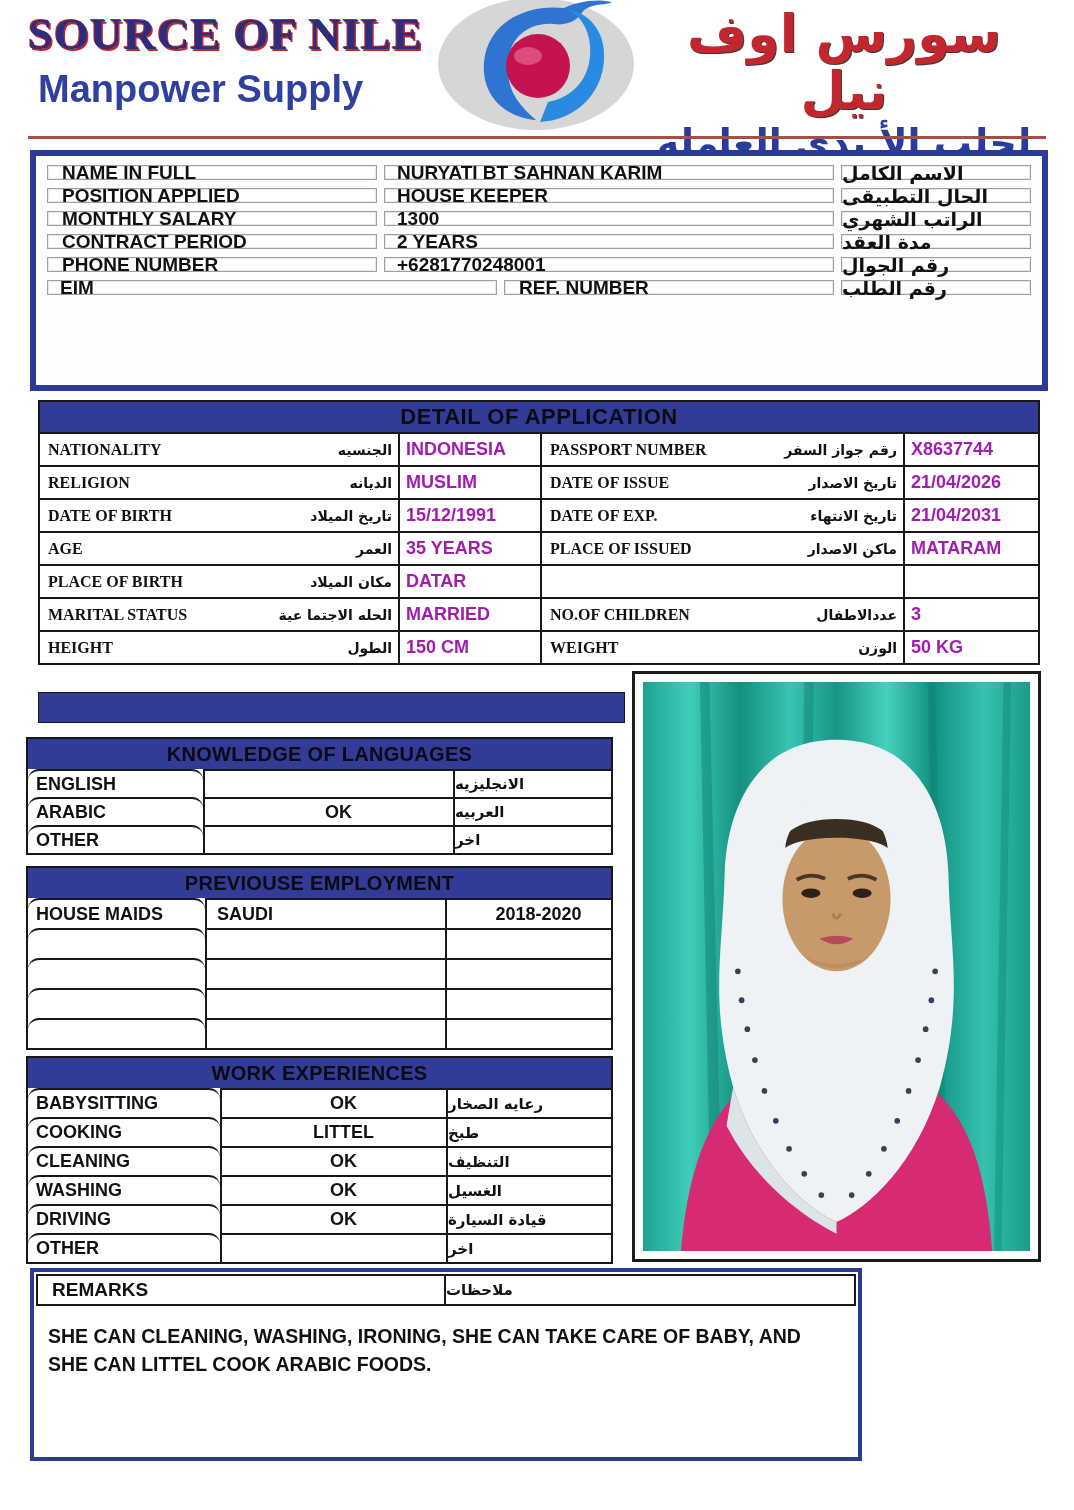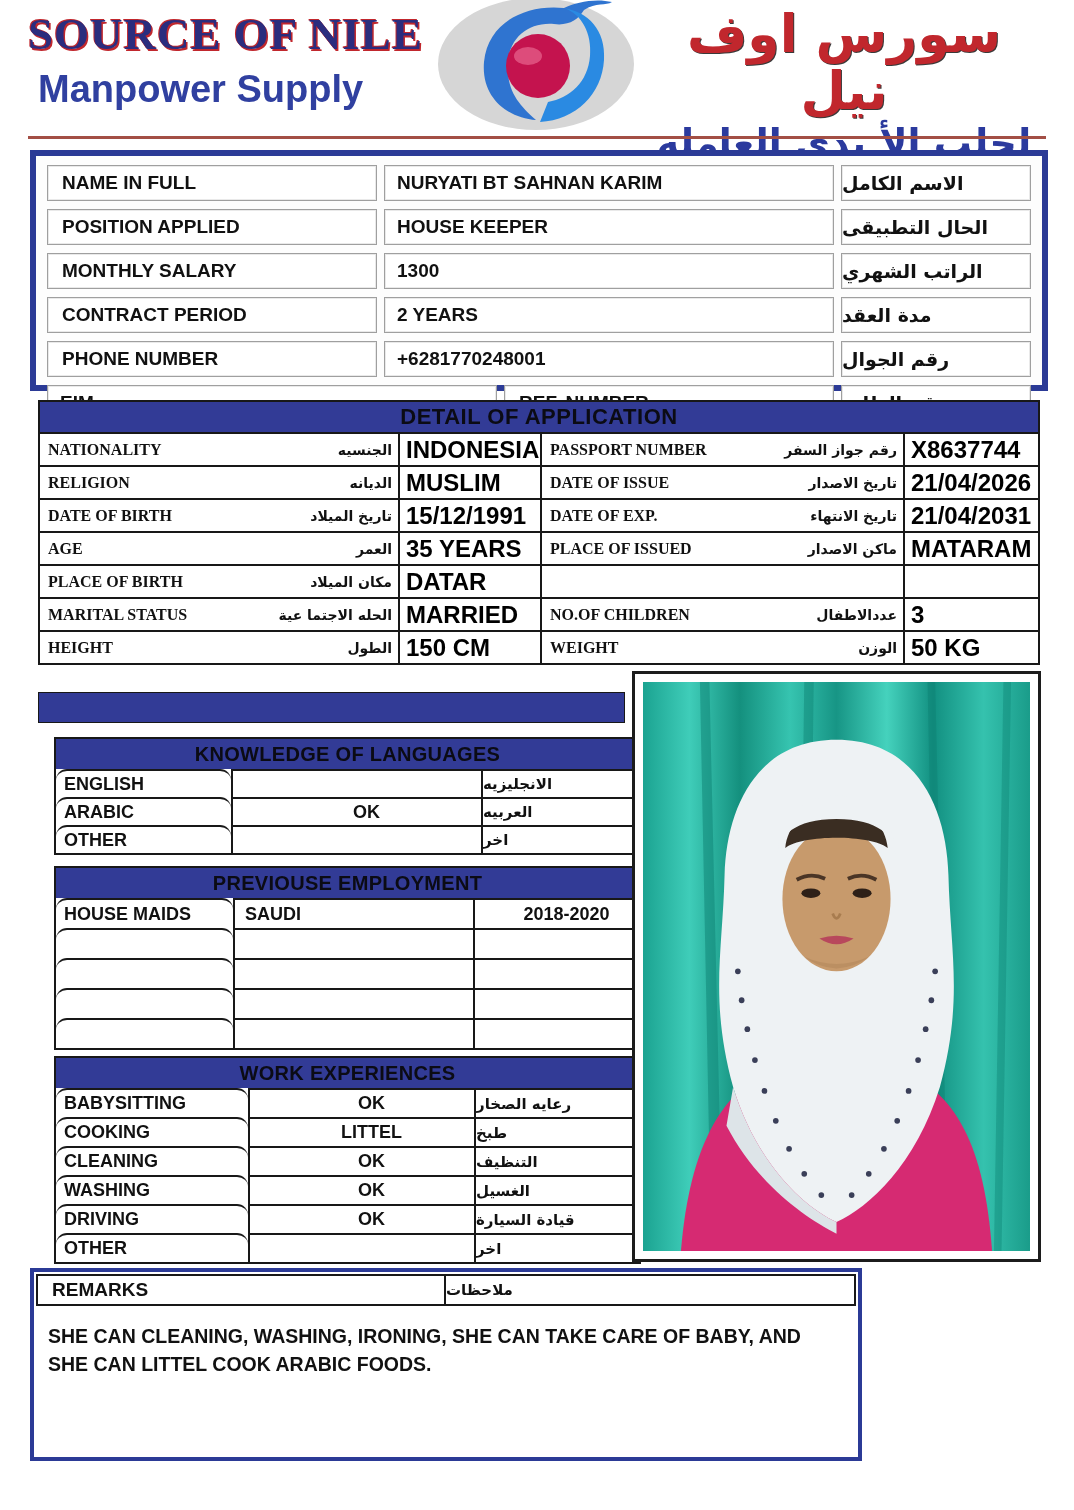--- a/index.html
+++ b/index.html
@@ -17,46 +17,46 @@
   .brand-ar { position:absolute; right:30px; top:6px; width:400px; text-align:center;
     font-family:"DejaVu Sans", sans-serif; direction:rtl; }
   .brand-ar .ar1 { font-size:52px; font-weight:bold; color:#c1272d;
     text-shadow:1px 1px 0 #3a3a3a; line-height:1.1; }
   .brand-ar .ar2 { font-size:38px; font-weight:bold; color:#2b3a9e; line-height:1.25; }
   .header-rule { position:absolute; left:28px; top:136px; width:1018px; height:3px; background:#a34f45; }
 
   
   .t1 { position:absolute; left:30px; top:150px; width:1018px; height:241px;
     border:6px solid #2b3a96; background:#fdfdfd; padding:9px 11px; }
-  .t1-row { display:flex; gap:7px; height:36px; margin-bottom:8px; }
+  .t1-row { display:flex; gap:7px; height:15px; margin-bottom:8px; }
   .t1-row:last-child { margin-bottom:0; }
   .t1-cell { border:1px solid #9f9f9f; background:#fff; display:flex; align-items:center;
     box-shadow:inset 0 0 0 1px #e9e9e9; }
   .t1-label { width:330px; padding-left:14px; font-weight:bold; font-size:19px; color:#111; }
   .t1-value { flex:1; padding-left:12px; font-weight:bold; font-size:19px; color:#111; }
   .t1-ar { width:190px; justify-content:flex-end; padding-right:10px; direction:rtl;
     font-family:"DejaVu Sans", sans-serif; font-weight:bold; font-size:19px; color:#111; }
 
   
   .t2 { position:absolute; left:38px; top:400px; width:1002px; border:2px solid #181818; background:#fff; }
   .t2-head { height:30px; background:#323b96; color:#0b0b14; font-weight:bold; font-size:22px;
     display:flex; align-items:center; justify-content:center; letter-spacing:0.5px; }
   .t2-grid { display:grid; grid-template-columns:358px 142px 363px 1fr; }
   .t2-cell { height:33px; border-top:2px solid #181818; border-left:2px solid #181818;
     display:flex; align-items:center; overflow:hidden; }
   .t2-cell.first { border-left:none; }
   .t2-lbl { justify-content:space-between; padding:0 6px 0 8px; }
   .t2-lbl .en { font-family:"Liberation Serif", serif; font-weight:bold; font-size:16px; color:#111; white-space:nowrap; }
   .t2-lbl .ar { font-family:"DejaVu Sans", sans-serif; direction:rtl; font-weight:bold; font-size:14px; color:#111; white-space:nowrap; }
-  .t2-val { padding-left:6px; font-weight:bold; font-size:24px; color:#000000; white-space:nowrap; }
+  .t2-val { padding-left:6px; font-weight:bold; font-size:18px; color:#a21caf; white-space:nowrap; }
 
   
   .bar-empty { position:absolute; left:38px; top:692px; width:587px; height:31px;
     background:#323b96; border:1px solid #181818; }
-  .sec { position:absolute; left:54px; width:587px; border:2px solid #181818; background:#fff; }
+  .sec { position:absolute; left:26px; width:587px; border:2px solid #181818; background:#fff; }
   .sec-head { background:#323b96; color:#0b0b14; font-weight:bold; font-size:20px;
     display:flex; align-items:center; justify-content:center; height:30px; letter-spacing:0.3px; }
   .sec-grid { display:grid; }
   .sec-cell { border-top:2px solid #181818; border-left:2px solid #181818;
     display:flex; align-items:center; overflow:hidden; }
   .sec-cell.first { border-left:none;border-radius:11px; }
   .lbl { padding-left:8px; font-weight:bold; font-size:18px; color:#111; }
   .mid { justify-content:center; font-weight:bold; font-size:18px; color:#111;padding-left:19px; }
   .ar-cell { justify-content:flex-end; padding-right:8px; direction:rtl;
     font-family:"DejaVu Sans", sans-serif; font-weight:bold; font-size:15px; color:#111; }

